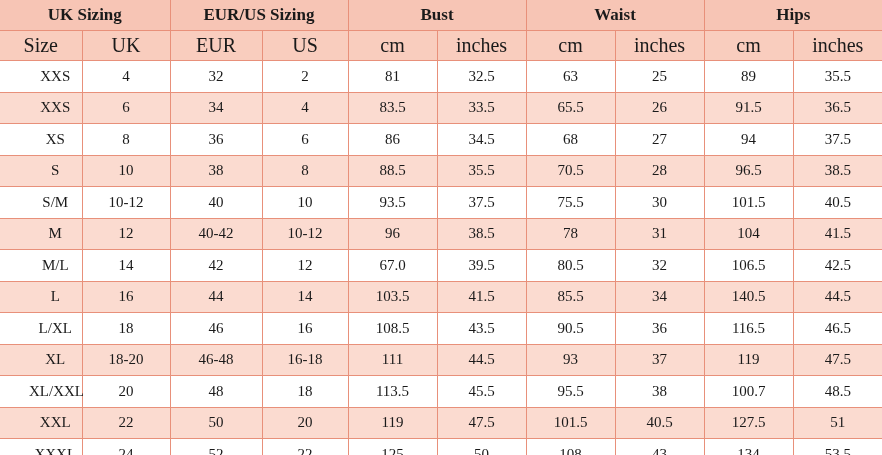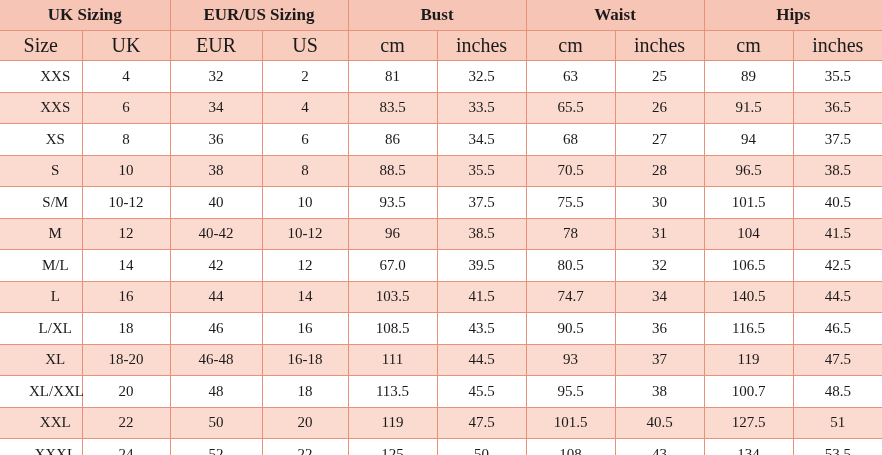--- a/index.html
+++ b/index.html
@@ -199,21 +199,21 @@
         <td class="meas">106.5</td>
         <td class="meas">42.5</td>
       </tr>
       <tr class="data-row alt">
         <td class="size-label">L</td>
         <td class="sz">16</td>
         <td class="sz">44</td>
         <td class="sz">14</td>
         <td class="meas">103.5</td>
         <td class="meas">41.5</td>
-        <td class="meas">74.7</td>
+        <td class="meas">85.5</td>
         <td class="meas">34</td>
         <td class="meas">140.5</td>
         <td class="meas">44.5</td>
       </tr>
       <tr class="data-row">
         <td class="size-label">L/XL</td>
         <td class="sz">18</td>
         <td class="sz">46</td>
         <td class="sz">16</td>
         <td class="meas">108.5</td>

